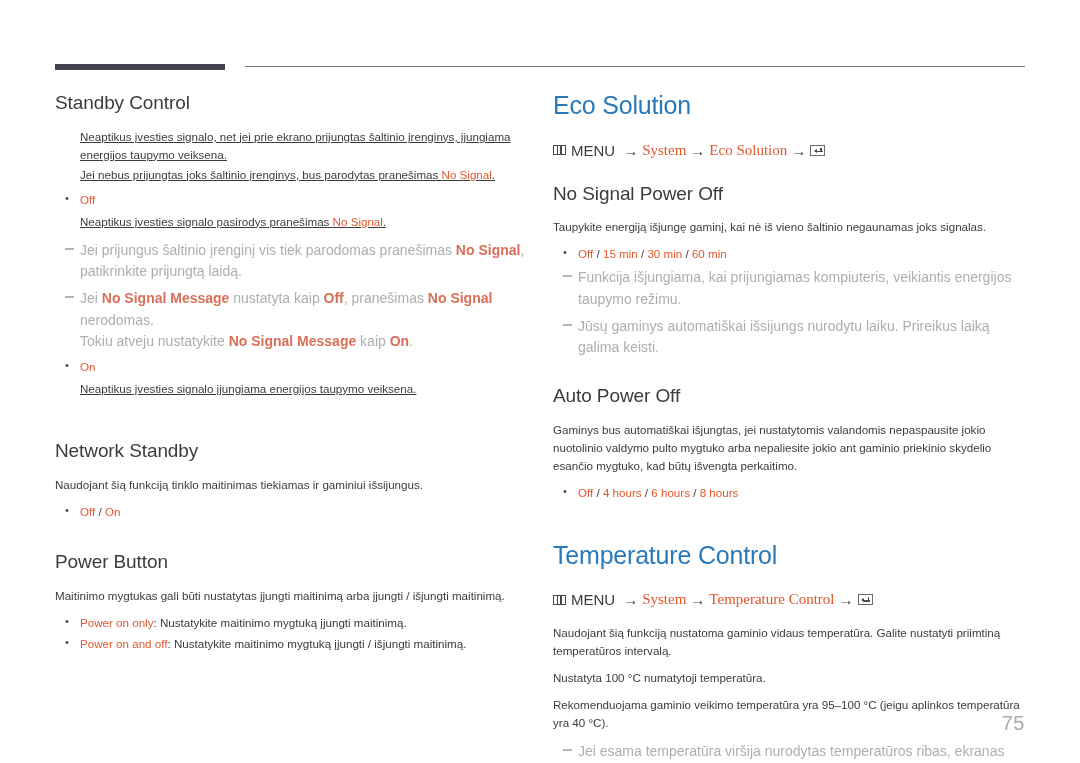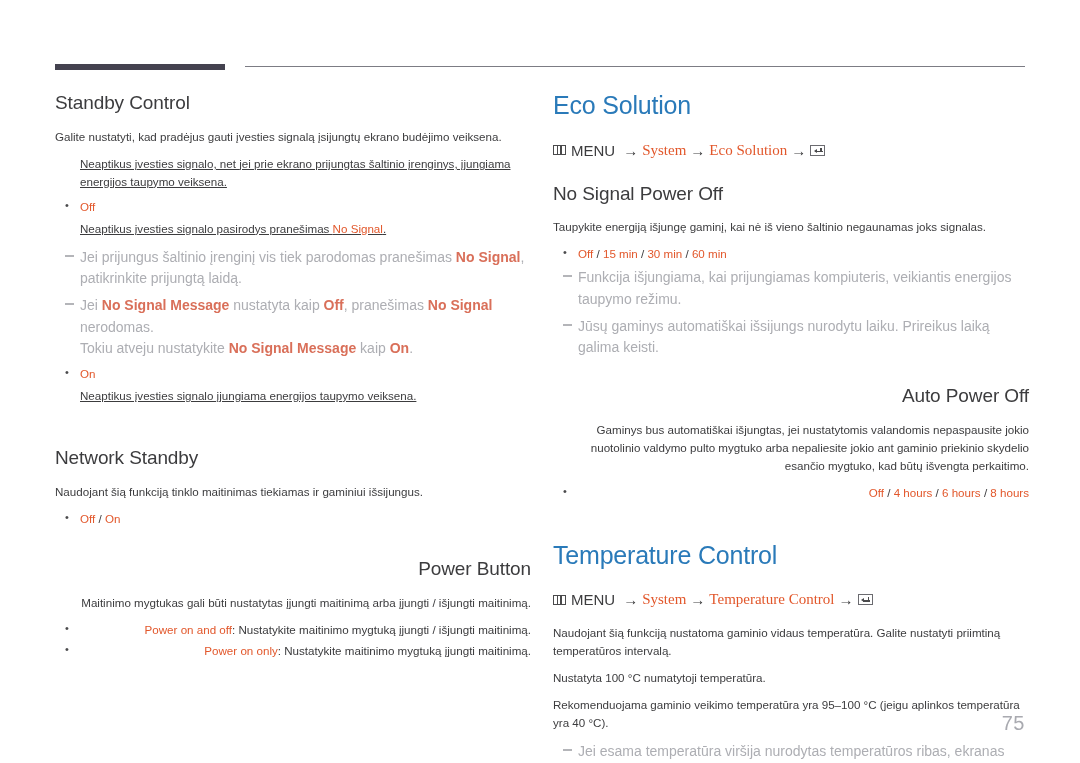--- a/index.html
+++ b/index.html
@@ -66,21 +66,21 @@
   }
   h2.section {
     font-size: 19px;
     font-weight: normal;
     color: #3c3c3e;
     margin: 0 0 14px 0;
     letter-spacing: -0.1px;
     line-height: 1.15;
   }
   .sec-block { margin-bottom: 26px; }
-  .sec-block:last-child { margin-bottom: 0; text-align: right; }
+  .sec-block:last-child { margin-bottom: 0; }
 
   
   p.body {
     font-size: 11.6px;
     line-height: 1.55;
     margin: 0 0 9px 0;
     color: #3c3c3e;
   }
   p.body:last-child { margin-bottom: 0; }
 
@@ -230,24 +230,26 @@
 
   <div class="header-rules">
     <div class="rule-thick"></div>
     <div class="rule-thin"></div>
   </div>
 
   <div class="col col-left">
 
     <div class="sec-block">
       <h2 class="section">Standby Control</h2>
-      <p class="body">Galite nustatyti, kad pradėjus gauti įvesties signalą įsijungtų ekrano budėjimo veiksena.</p>
 
       <div class="b-sub">
         <span>Neaptikus įvesties signalo, net jei prie ekrano prijungtas šaltinio įrenginys, įjungiama energijos taupymo veiksena.</span>
+      </div>
+      <div class="b-sub">
+        <span>Jei nebus prijungtas joks šaltinio įrenginys, bus parodytas pranešimas </span><span class="o">No Signal</span><span>.</span>
       </div>
 
       <ul class="bullets" style="margin-top:7px;">
         <li>
           <span class="o">Off</span>
         </li>
       </ul>
       <div class="b-sub">
         <span>Neaptikus įvesties signalo pasirodys pranešimas </span><span class="o">No Signal</span><span>.</span>
       </div>
@@ -281,24 +283,24 @@
           <span class="o">Off</span><span class="sep"> / </span><span class="o">On</span>
         </li>
       </ul>
     </div>
 
     <div class="sec-block" style="margin-top:30px;">
       <h2 class="section">Power Button</h2>
       <p class="body">Maitinimo mygtukas gali būti nustatytas įjungti maitinimą arba įjungti / išjungti maitinimą.</p>
       <ul class="bullets">
         <li>
+          <span class="ol">Power on only</span><span>: Nustatykite maitinimo mygtuką įjungti maitinimą.</span>
+        </li>
+        <li>
           <span class="ol">Power on and off</span><span>: Nustatykite maitinimo mygtuką įjungti / išjungti maitinimą.</span>
-        </li>
-        <li>
-          <span class="ol">Power on only</span><span>: Nustatykite maitinimo mygtuką įjungti maitinimą.</span>
         </li>
       </ul>
     </div>
   </div>
 
   <div class="col col-right">
 
     <div>
       <h1 class="chapter">Eco Solution</h1>
 

